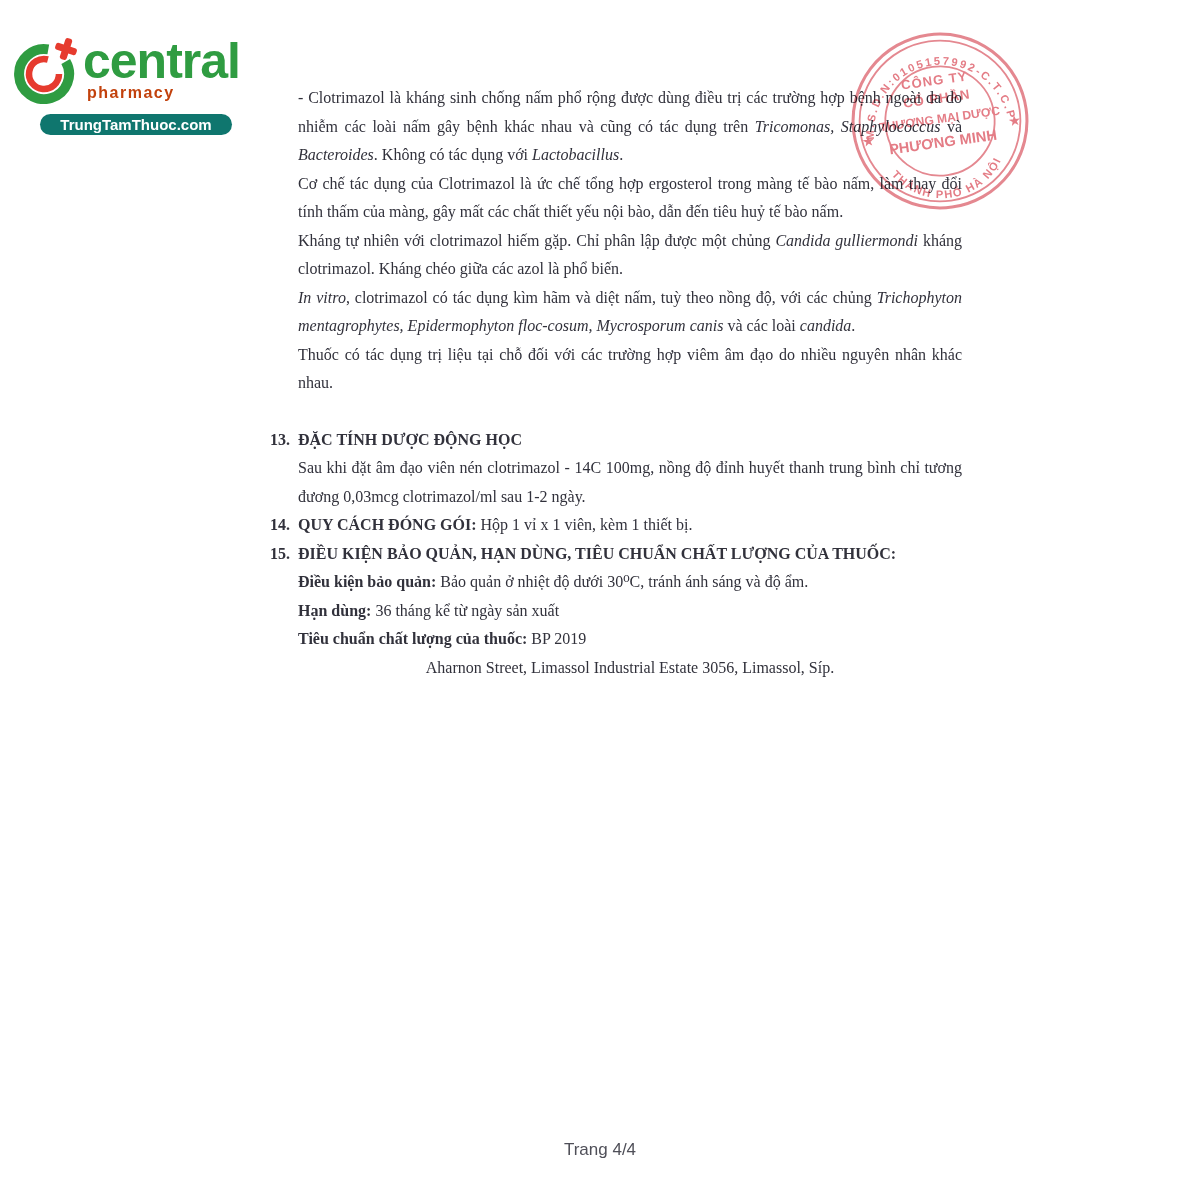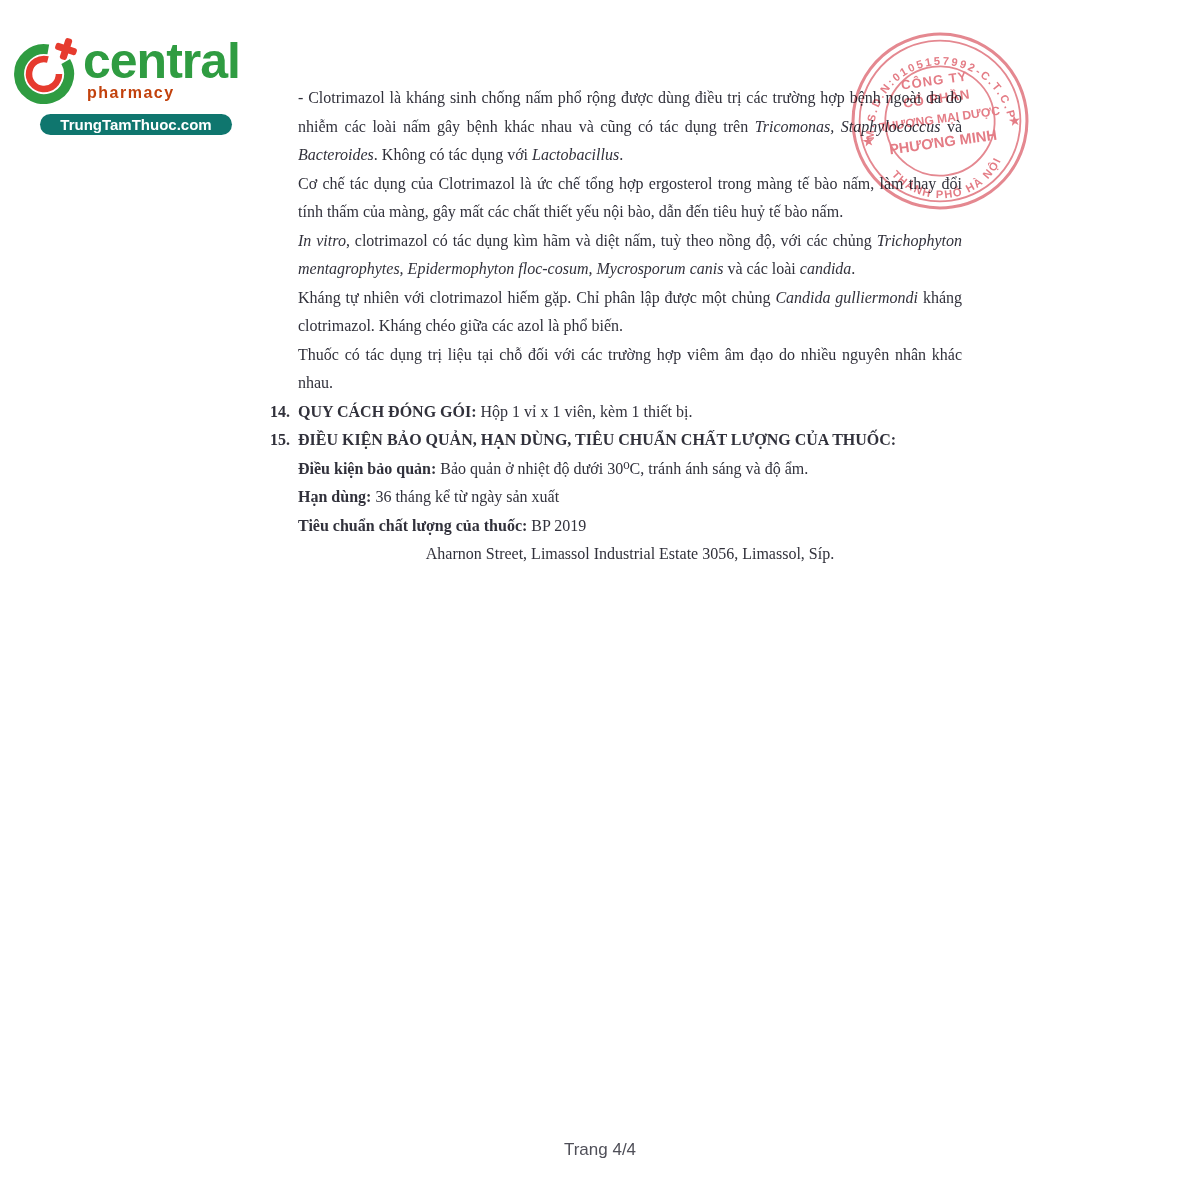--- a/index.html
+++ b/index.html
@@ -76,24 +76,30 @@
     </g>
   </svg>
   <div class="brand">central</div>
   <div class="brand-sub">pharmacy</div>
   <div class="site-pill">TrungTamThuoc.com</div>
 </div>
 
 <div class="doc">
   <p class="para"><span>- Clotrimazol là kháng sinh chống nấm phổ rộng được dùng điều trị các trường hợp bệnh ngoài da do nhiễm các loài nấm gây bệnh khác nhau và cũng có tác dụng trên </span><span style="font-style: italic;">Tricomonas, Staphylococcus</span><span> và </span><span style="font-style: italic;">Bacteroides</span><span>. Không có tác dụng với </span><span style="font-style: italic;">Lactobacillus</span><span>.</span></p>
   <p class="para"><span>Cơ chế tác dụng của Clotrimazol là ức chế tổng hợp ergosterol trong màng tế bào nấm, làm thay đổi tính thấm của màng, gây mất các chất thiết yếu nội bào, dẫn đến tiêu huỷ tế bào nấm.</span></p>
+  <p class="para"><span>Kháng tự nhiên với clotrimazol hiếm gặp. Chỉ phân lập được một chủng </span><span style="font-style: italic;">Candida gulliermondi</span><span> kháng clotrimazol. Kháng chéo giữa các azol là phổ biến.</span></p>
   <p class="para"><span style="font-style: italic;">In vitro</span><span>, clotrimazol có tác dụng kìm hãm và diệt nấm, tuỳ theo nồng độ, với các chủng </span><span style="font-style: italic;">Trichophyton mentagrophytes, Epidermophyton floc-cosum, Mycrosporum canis</span><span> và các loài </span><span style="font-style: italic;">candida</span><span>.</span></p>
-  <p class="para"><span>Kháng tự nhiên với clotrimazol hiếm gặp. Chỉ phân lập được một chủng </span><span style="font-style: italic;">Candida gulliermondi</span><span> kháng clotrimazol. Kháng chéo giữa các azol là phổ biến.</span></p>
   <p class="para"><span>Thuốc có tác dụng trị liệu tại chỗ đối với các trường hợp viêm âm đạo do nhiều nguyên nhân khác nhau.</span></p>
 
+  <div class="sec sec13">
+    <div>
+      <span class="num">13.</span><span class="title">ĐẶC TÍNH DƯỢC ĐỘNG HỌC</span>
+    </div>
+    <p class="para">Sau khi đặt âm đạo viên nén clotrimazol - 14C 100mg, nồng độ đỉnh huyết thanh trung bình chỉ tương đương 0,03mcg clotrimazol/ml sau 1-2 ngày.</p>
+  </div>
 
   <div class="sec sec14">
     <div>
       <span class="num">14.</span><span class="title">QUY CÁCH ĐÓNG GÓI:</span><span> Hộp 1 vỉ x 1 viên, kèm 1 thiết bị.</span>
     </div>
   </div>
 
   <div class="sec sec15">
     <div>
       <span class="num">15.</span><span class="title">ĐIỀU KIỆN BẢO QUẢN, HẠN DÙNG, TIÊU CHUẨN CHẤT LƯỢNG CỦA THUỐC:</span>

